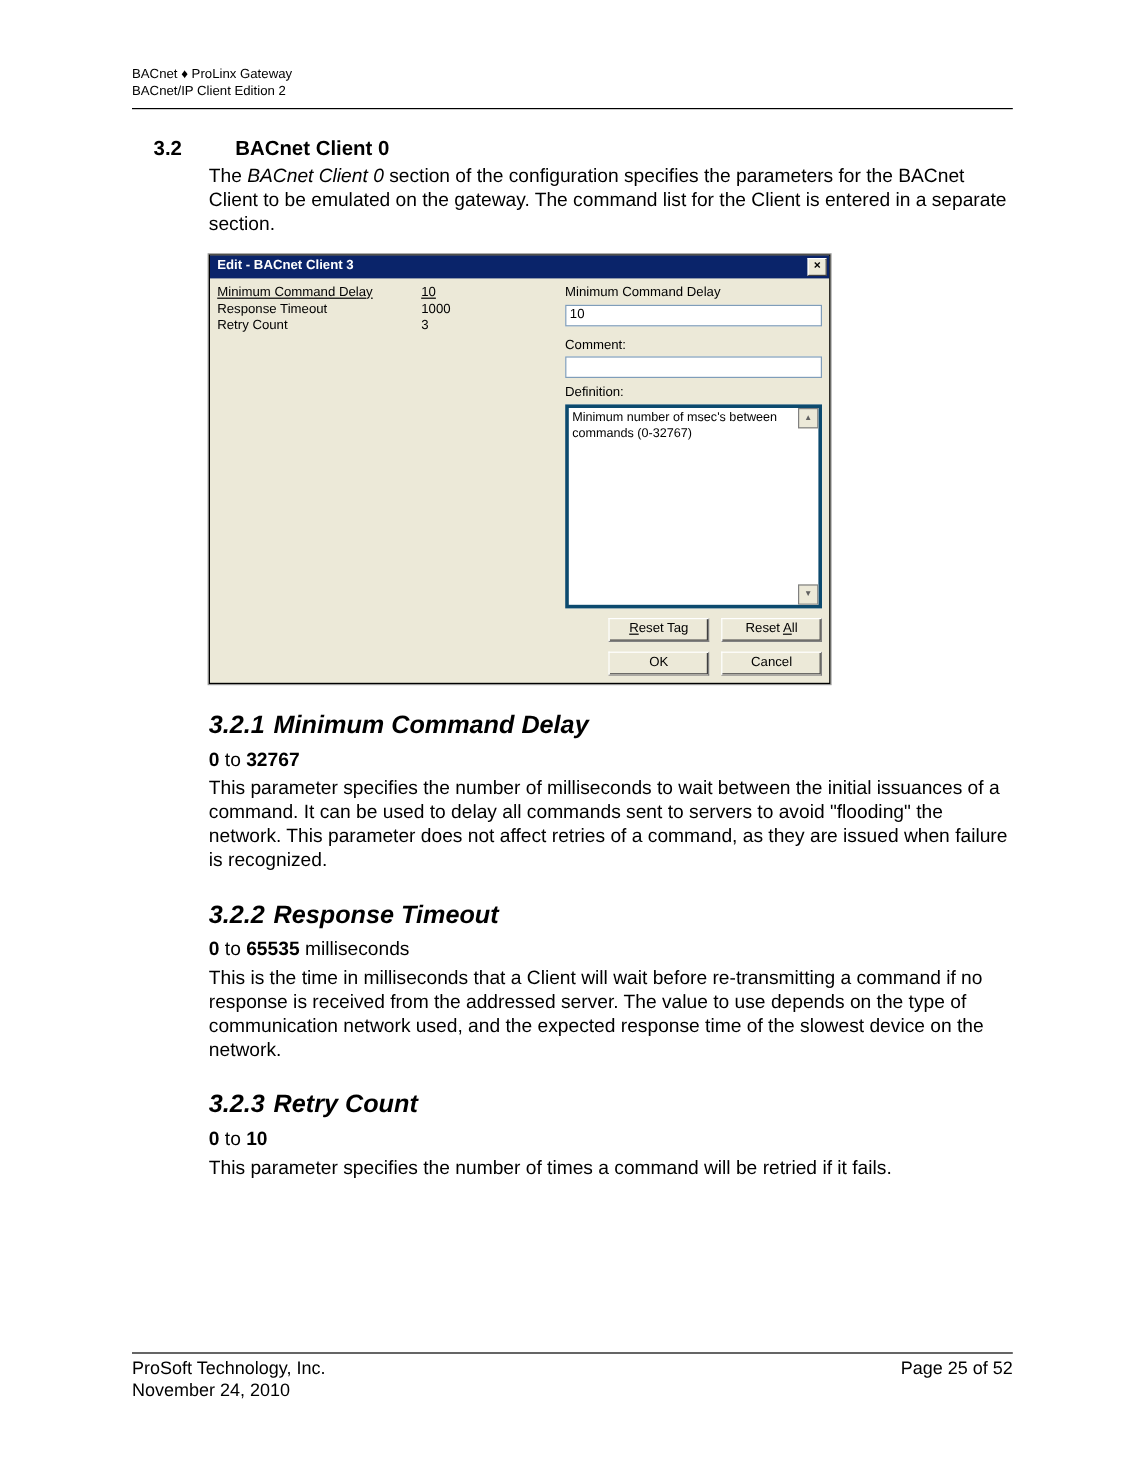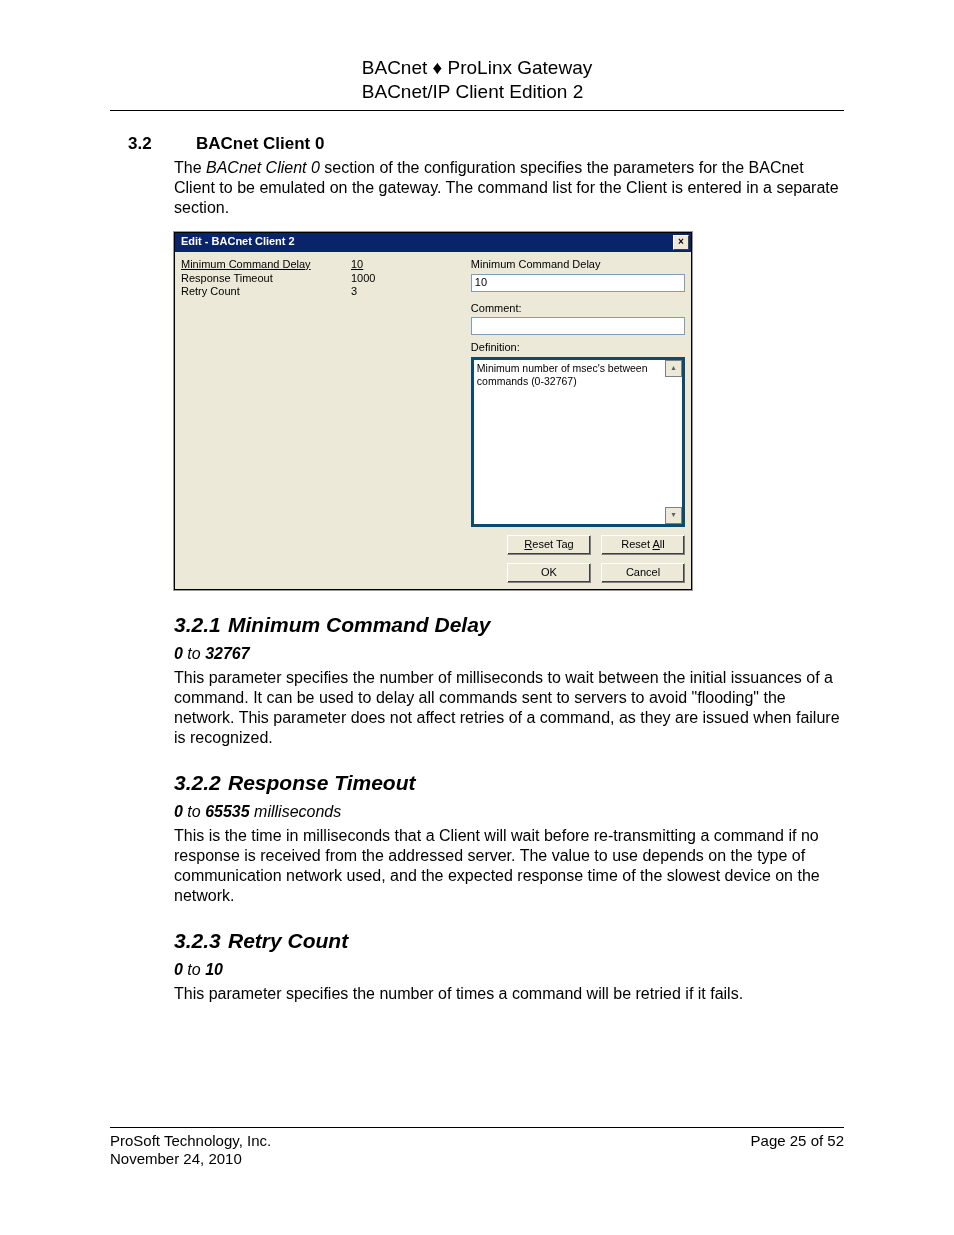--- a/index.html
+++ b/index.html
@@ -13,22 +13,22 @@
     width: 954px;
     height: 1235px;
     box-sizing: border-box;
     padding: 56px 110px 40px 110px;
     position: relative;
     font-size: 16px;
     line-height: 1.25;
   }
   .hdr {
     display: flex;
-    justify-content: center;
-    font-size: 19px;
+    justify-content: flex-start;
+    font-size: 11px;
     border-bottom: 1px solid #000;
     padding-bottom: 6px;
     margin-bottom: 22px;
   }
   .hdr .left, .hdr .right { display: flex; flex-direction: column; }
   .hdr .right { text-align: right; }
 
   .sec-head {
     display: flex;
     font-weight: 700;
@@ -44,21 +44,21 @@
   .ital { font-style: italic; }
   .sub-head {
     display: flex;
     font-style: italic;
     font-weight: 700;
     font-size: 21px;
     margin-top: 22px;
     margin-bottom: 6px;
   }
   .sub-head .num { width: 54px; flex: none; }
-  .range { margin-bottom: 4px; font-style: italic; }
+  .range { margin-bottom: 4px; }
   .range b { font-weight: 700; }
 
   
   .dialog {
     width: 516px;
     margin: 14px 0 8px 0;
     border: 1px solid #000;
     box-shadow: 0 0 0 1px #999;
     background: #ece9d8;
     font-family: Tahoma, Arial, sans-serif;
@@ -182,21 +182,21 @@
     <span>BACnet Client 0</span>
   </div>
 
   <div class="content">
     <p class="para">
       <span>The </span><span class="ital">BACnet Client 0</span><span> section of the configuration specifies the parameters for the BACnet Client to be emulated on the gateway. The command list for the Client is entered in a separate section.</span>
     </p>
 
     <div class="dialog">
       <div class="titlebar">
-        <span>Edit - BACnet Client 2</span>
+        <span>Edit - BACnet Client 3</span>
         <span class="closebox">×</span>
       </div>
       <div class="dlg-body">
         <div class="dlg-left">
           <div class="kv-row sel">
             <span class="k">Minimum Command Delay</span>
             <span>10</span>
           </div>
           <div class="kv-row">
             <span class="k">Response Timeout</span>

